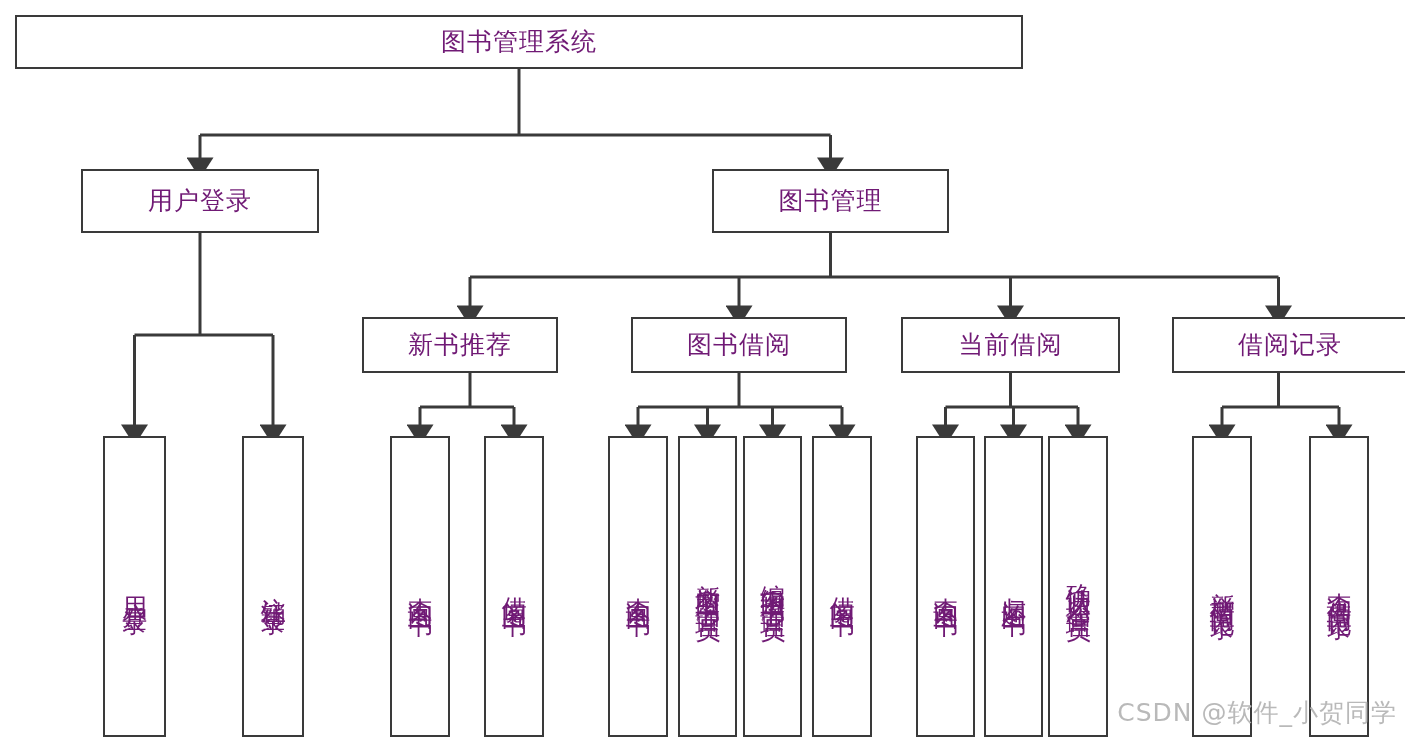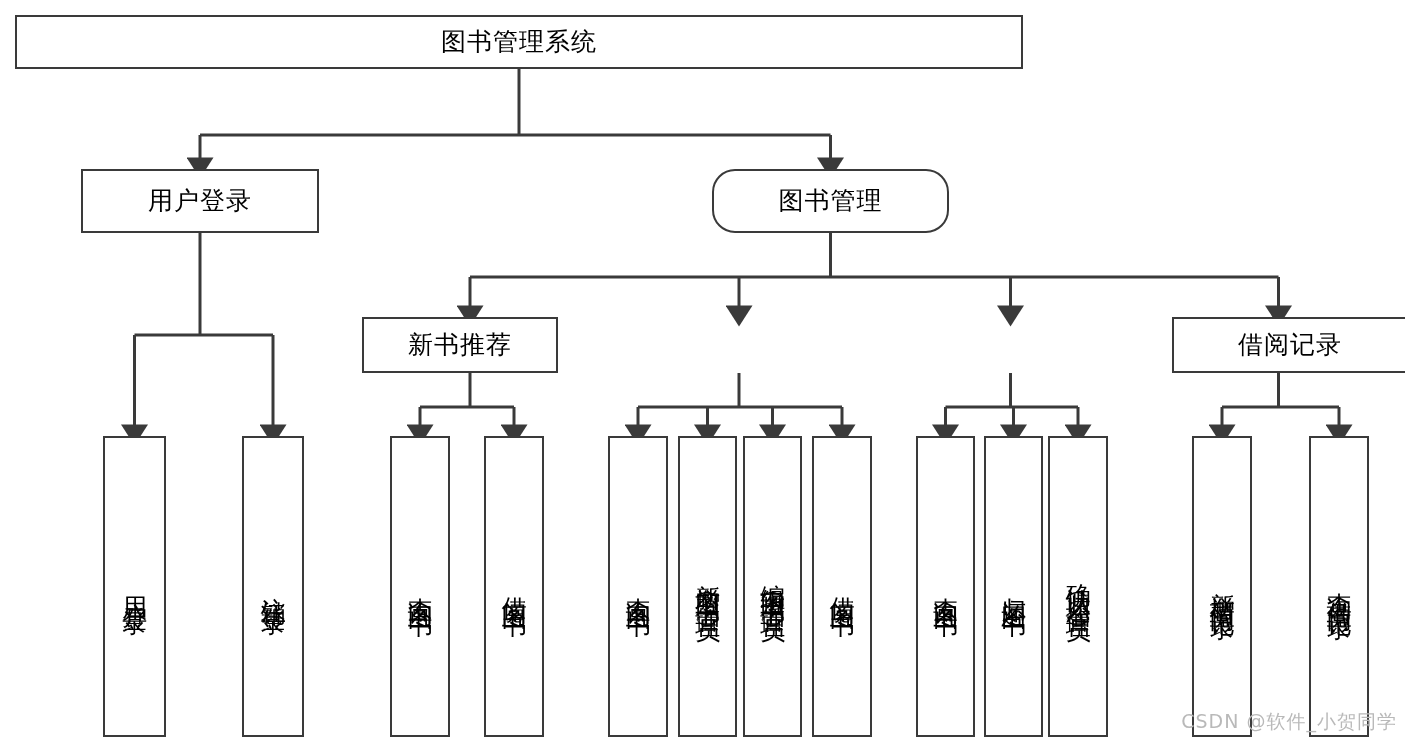--- a/index.html
+++ b/index.html
@@ -26,21 +26,21 @@
     height: 747px;
   }
   .node {
     position: absolute;
     box-sizing: border-box;
     border: 2px solid #3a3a3a;
     background: #ffffff;
     display: flex;
     align-items: center;
     justify-content: center;
-    color: #000000;
+    color: #701a75;
     z-index: 3;
   }
   .node.horiz {
     font-size: 25px;
     letter-spacing: 1px;
     line-height: 1.2;
   }
   .node.vert {
     writing-mode: vertical-rl;
     text-orientation: upright;
@@ -54,22 +54,22 @@
     display: block;
   }
   .node.vert .label {
     writing-mode: vertical-rl;
     text-orientation: upright;
     max-height: 100%;
   }
   #watermark {
     position: absolute;
     right: 8px;
-    bottom: 12px;
-    font-size: 19px;
+    bottom: 18px;
+    font-size: 25px;
     color: #b9b9b9;
     letter-spacing: 1px;
     z-index: 5;
     white-space: nowrap;
     pointer-events: none;
   }
 </style>
 </head>
 <body>
 
@@ -118,25 +118,31 @@
       </g>
   </svg>
 
   <div class="node horiz" style="left: 15px; top: 15px; width: 1008px; height: 54px;">
     <span class="label">图书管理系统</span>
   </div>
 
   <div class="node horiz" style="left: 81px; top: 169px; width: 238px; height: 64px;">
       <span class="label">用户登录</span>
     </div>
-    <div class="node horiz" style="left: 712px; top: 169px; width: 237px; height: 64px; border-radius: 23px;">
+    <div class="node horiz" style="left: 712px; top: 169px; width: 237px; height: 64px;">
       <span class="label">图书管理</span>
     </div>
     <div class="node horiz" style="left: 362px; top: 317px; width: 196px; height: 56px;">
       <span class="label">新书推荐</span>
+    </div>
+    <div class="node horiz" style="left: 631px; top: 317px; width: 216px; height: 56px;">
+      <span class="label">图书借阅</span>
+    </div>
+    <div class="node horiz" style="left: 901px; top: 317px; width: 219px; height: 56px;">
+      <span class="label">当前借阅</span>
     </div>
     <div class="node horiz" style="left: 1172px; top: 317px; width: 236px; height: 56px;">
       <span class="label">借阅记录</span>
     </div>
     <div class="node vert" style="left: 103px; top: 436px; width: 63px; height: 301px;">
       <span class="label">用户登录</span>
     </div>
     <div class="node vert" style="left: 242px; top: 436px; width: 62px; height: 301px;">
       <span class="label">注销登录</span>
     </div>

